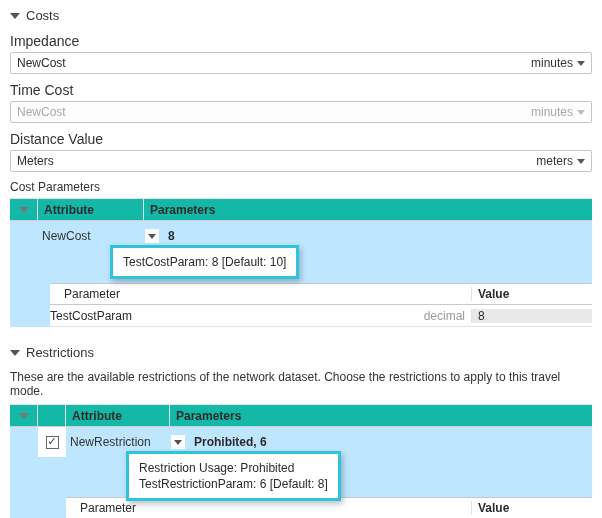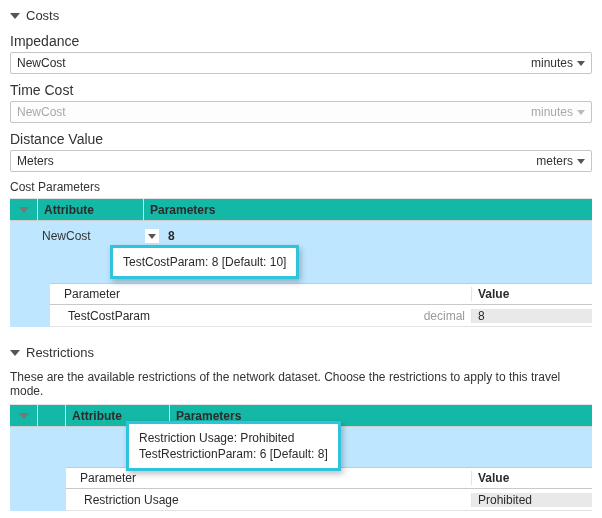--- a/index.html
+++ b/index.html
@@ -141,21 +141,20 @@
   .inner-header .ph-value {
     width:120px; padding-left:6px; font-weight:600;
   }
   .inner-row {
     display:flex; height:22px; align-items:center;
     border-bottom:1px solid #e3e3e3;
   }
   .inner-row .pr-name {
     flex:1; padding-left:0; display:flex; align-items:center;
     border-right:1px solid #e3e3e3;
-    margin-left:18px;
   }
   .inner-row .pr-type {
     color:#9a9a9a; margin-right:6px;
   }
   .inner-row .pr-value {
     width:120px; padding-left:6px;
     background:#e9e9e9;
   }
 
   
@@ -273,20 +272,33 @@
     <div class="grid-wrap restr-inner-wrap">
       <div class="grid-header">
         <div class="hdr-expcol thin-border-right">
             <span class="tri"></span>
           </div>
         <div class="checkbox-col thin-border-right"></div>
         <div class="hdr-attr" style="width:104px">Attribute</div>
         <div class="hdr-params">Parameters</div>
       </div>
 
+      <div class="row-selected">
+        <div class="expcol" style="width:28px"></div>
+        <div class="checkbox-col" style="background:#fff; align-self:stretch;">
+          <span class="checkbox checked"></span>
+        </div>
+        <div class="attrname" style="width:104px">NewRestriction</div>
+        <div class="paramcell">
+          <span class="param-chevron">
+              <span class="cv"></span>
+            </span>
+          <span class="param-summary">Prohibited, 6</span>
+        </div>
+      </div>
 
       <div class="inner-area" style="position:relative; padding-left:56px;">
         <div class="tooltip-box" style="top:-6px; left:116px;">
           <span>Restriction Usage: Prohibited</span><br>
           <span>TestRestrictionParam: 6 [Default: 8]</span>
         </div>
         <div class="inner-table" style="margin-top:36px;">
           <div class="inner-header">
             <div class="ph-param">Parameter</div>
             <div class="ph-value">Value</div>

